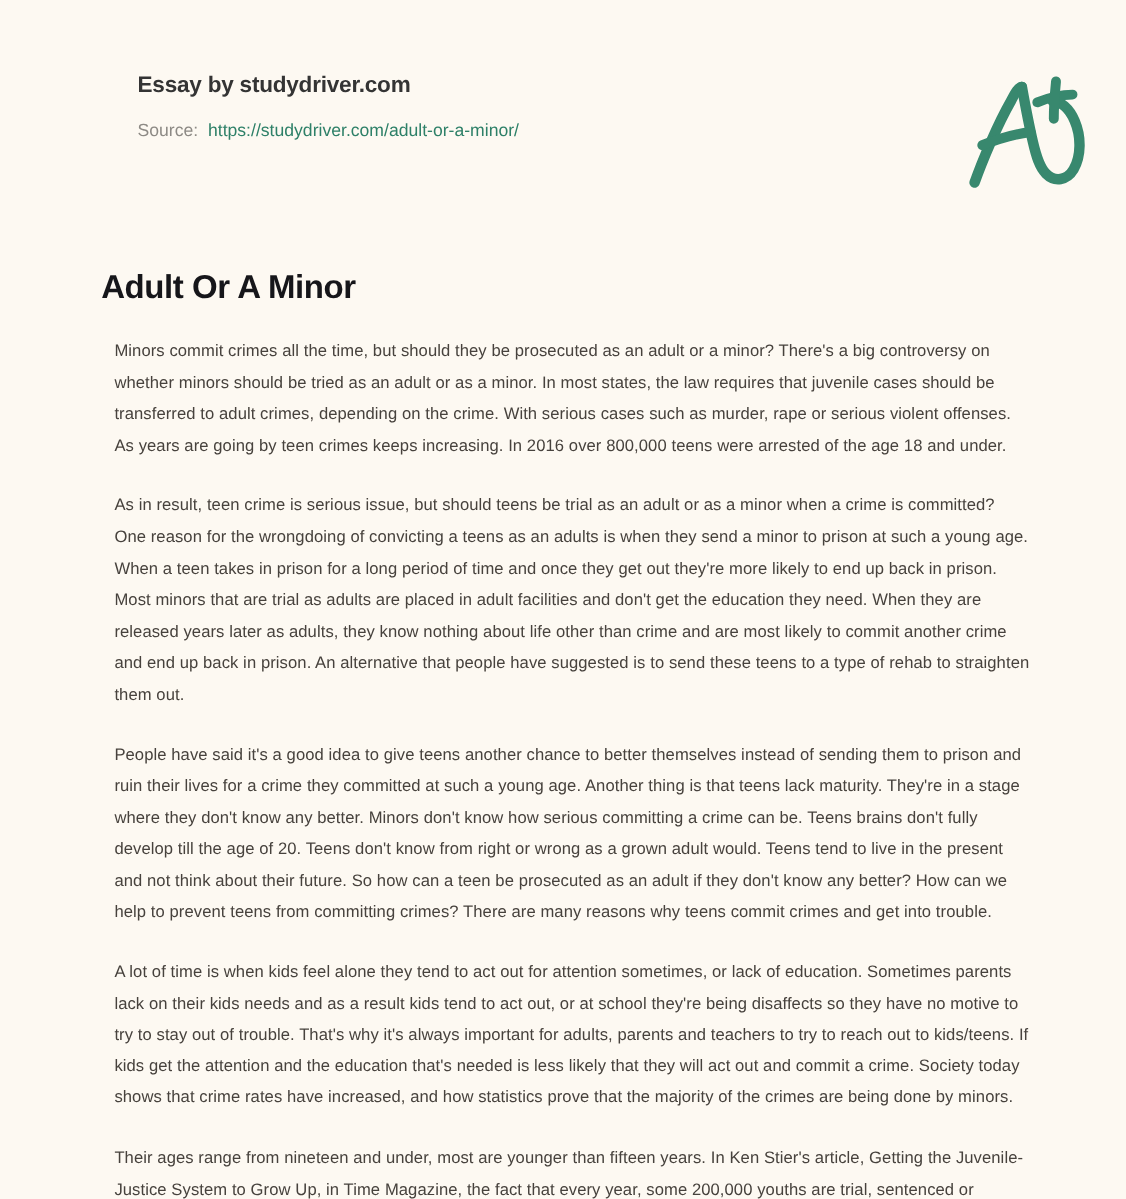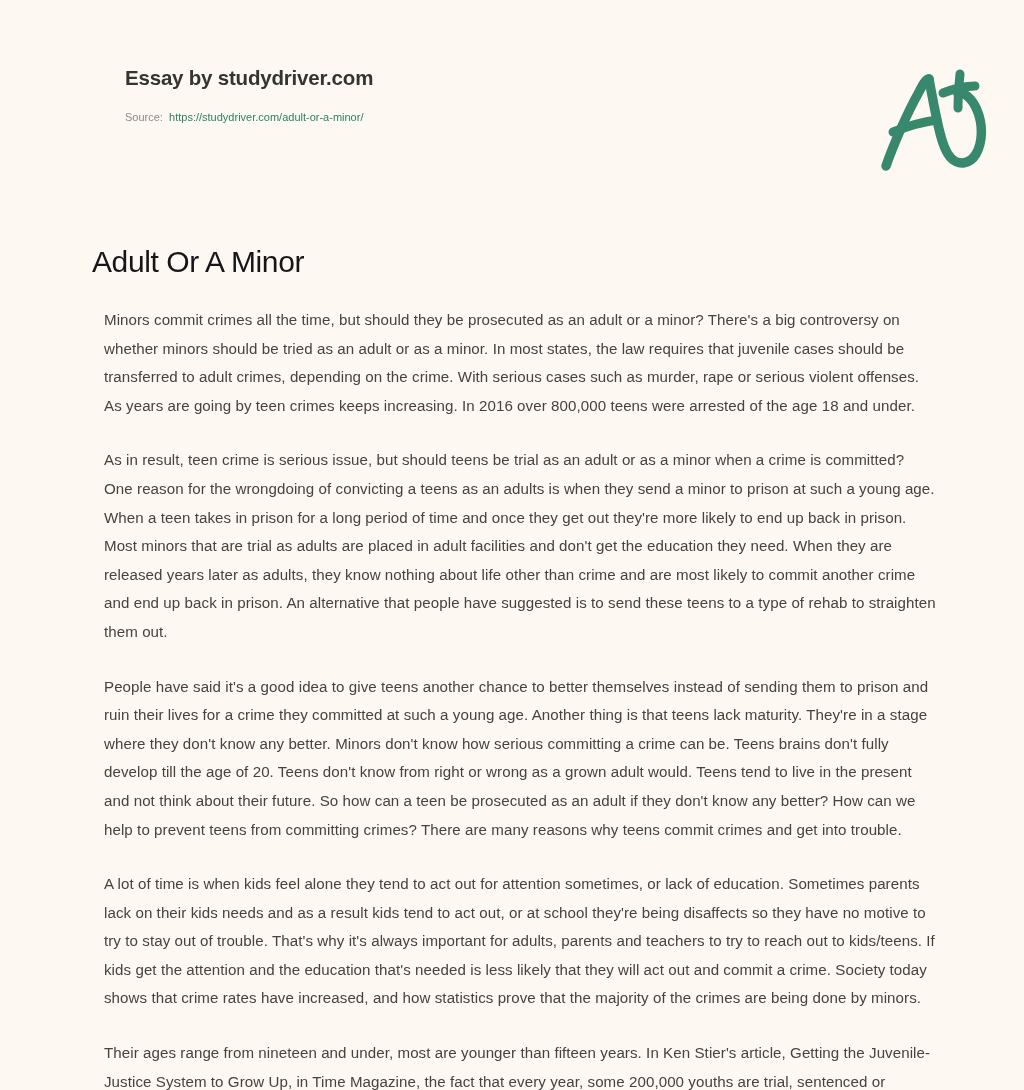--- a/index.html
+++ b/index.html
@@ -48,21 +48,21 @@
     font-size: 20.5px;
     font-weight: bold;
     color: #343434;
     letter-spacing: -0.2px;
     line-height: 1.2;
     margin: 0 0 19px 0;
     white-space: nowrap;
   }
 
   .source-line {
-    font-size: 11px;
+    font-size: 16px;
     line-height: 1.3;
     white-space: nowrap;
     margin: 0;
   }
 
   .source-label {
     color: #8d8a85;
   }
 
   .source-url {
@@ -88,21 +88,21 @@
   .article {
     position: absolute;
     top: 200px;
     left: 0;
     width: 1024px;
     padding: 0 88px 0 92px;
   }
 
   .article-title {
     font-size: 30px;
-    font-weight: normal;
+    font-weight: bold;
     color: #16161a;
     letter-spacing: -0.4px;
     line-height: 1.2;
     margin: 44px 0 0 0;
   }
 
   .article-body {
     margin-top: 26px;
   }
 

